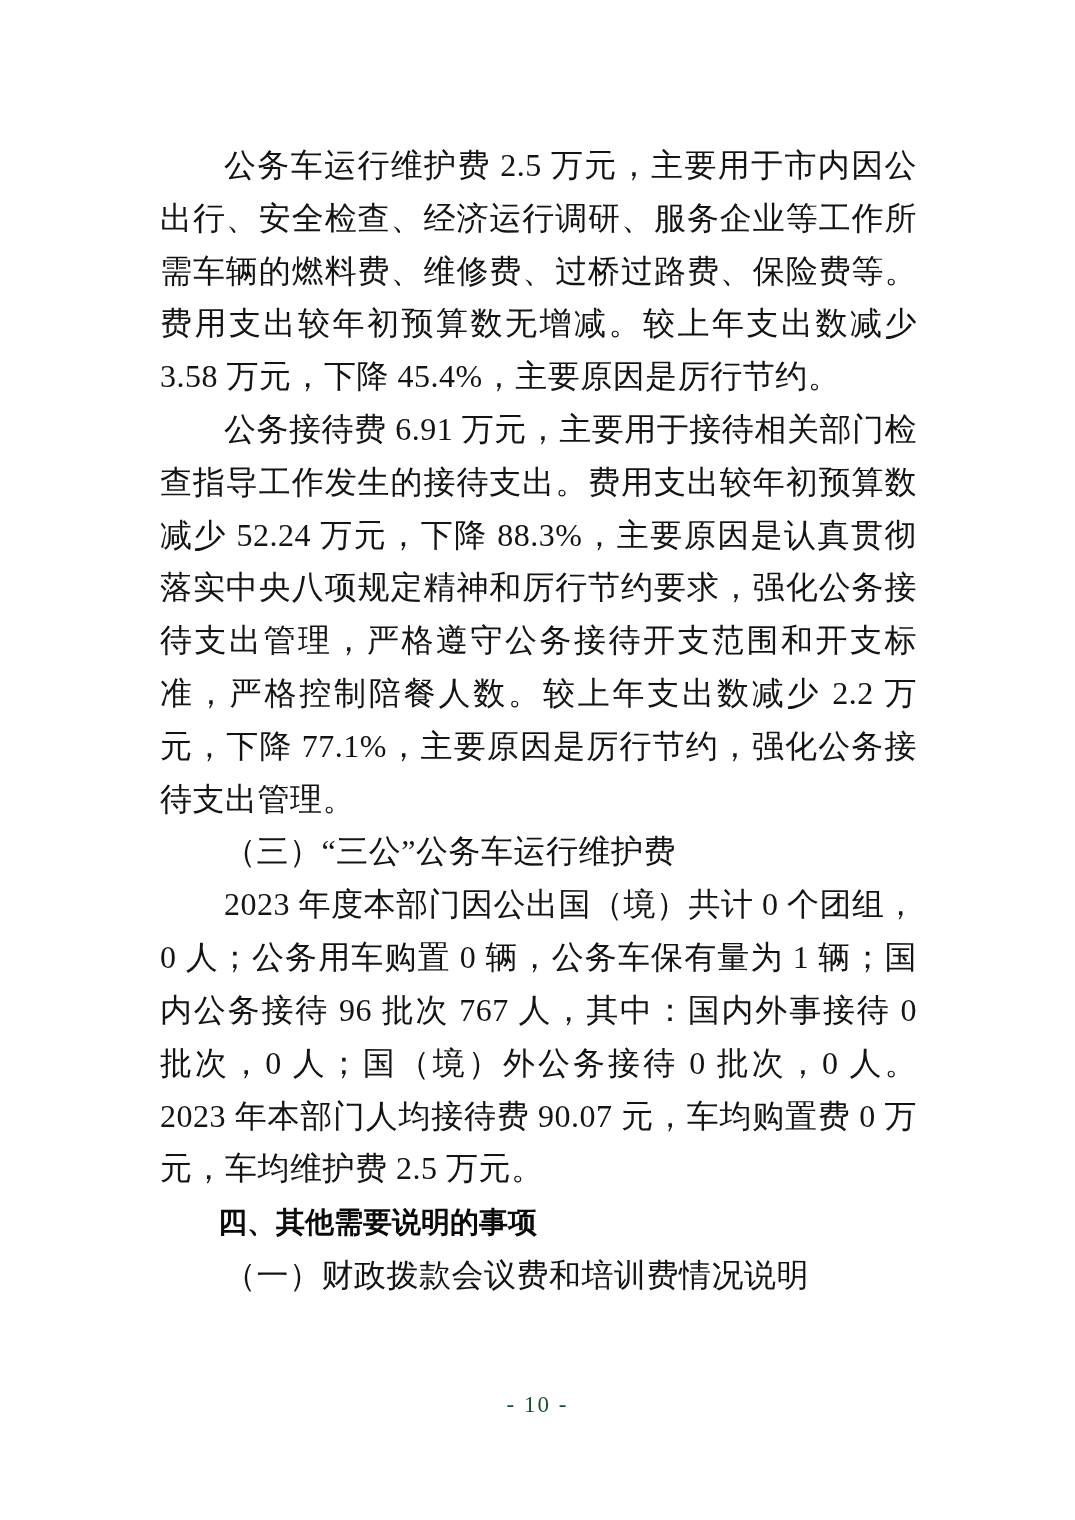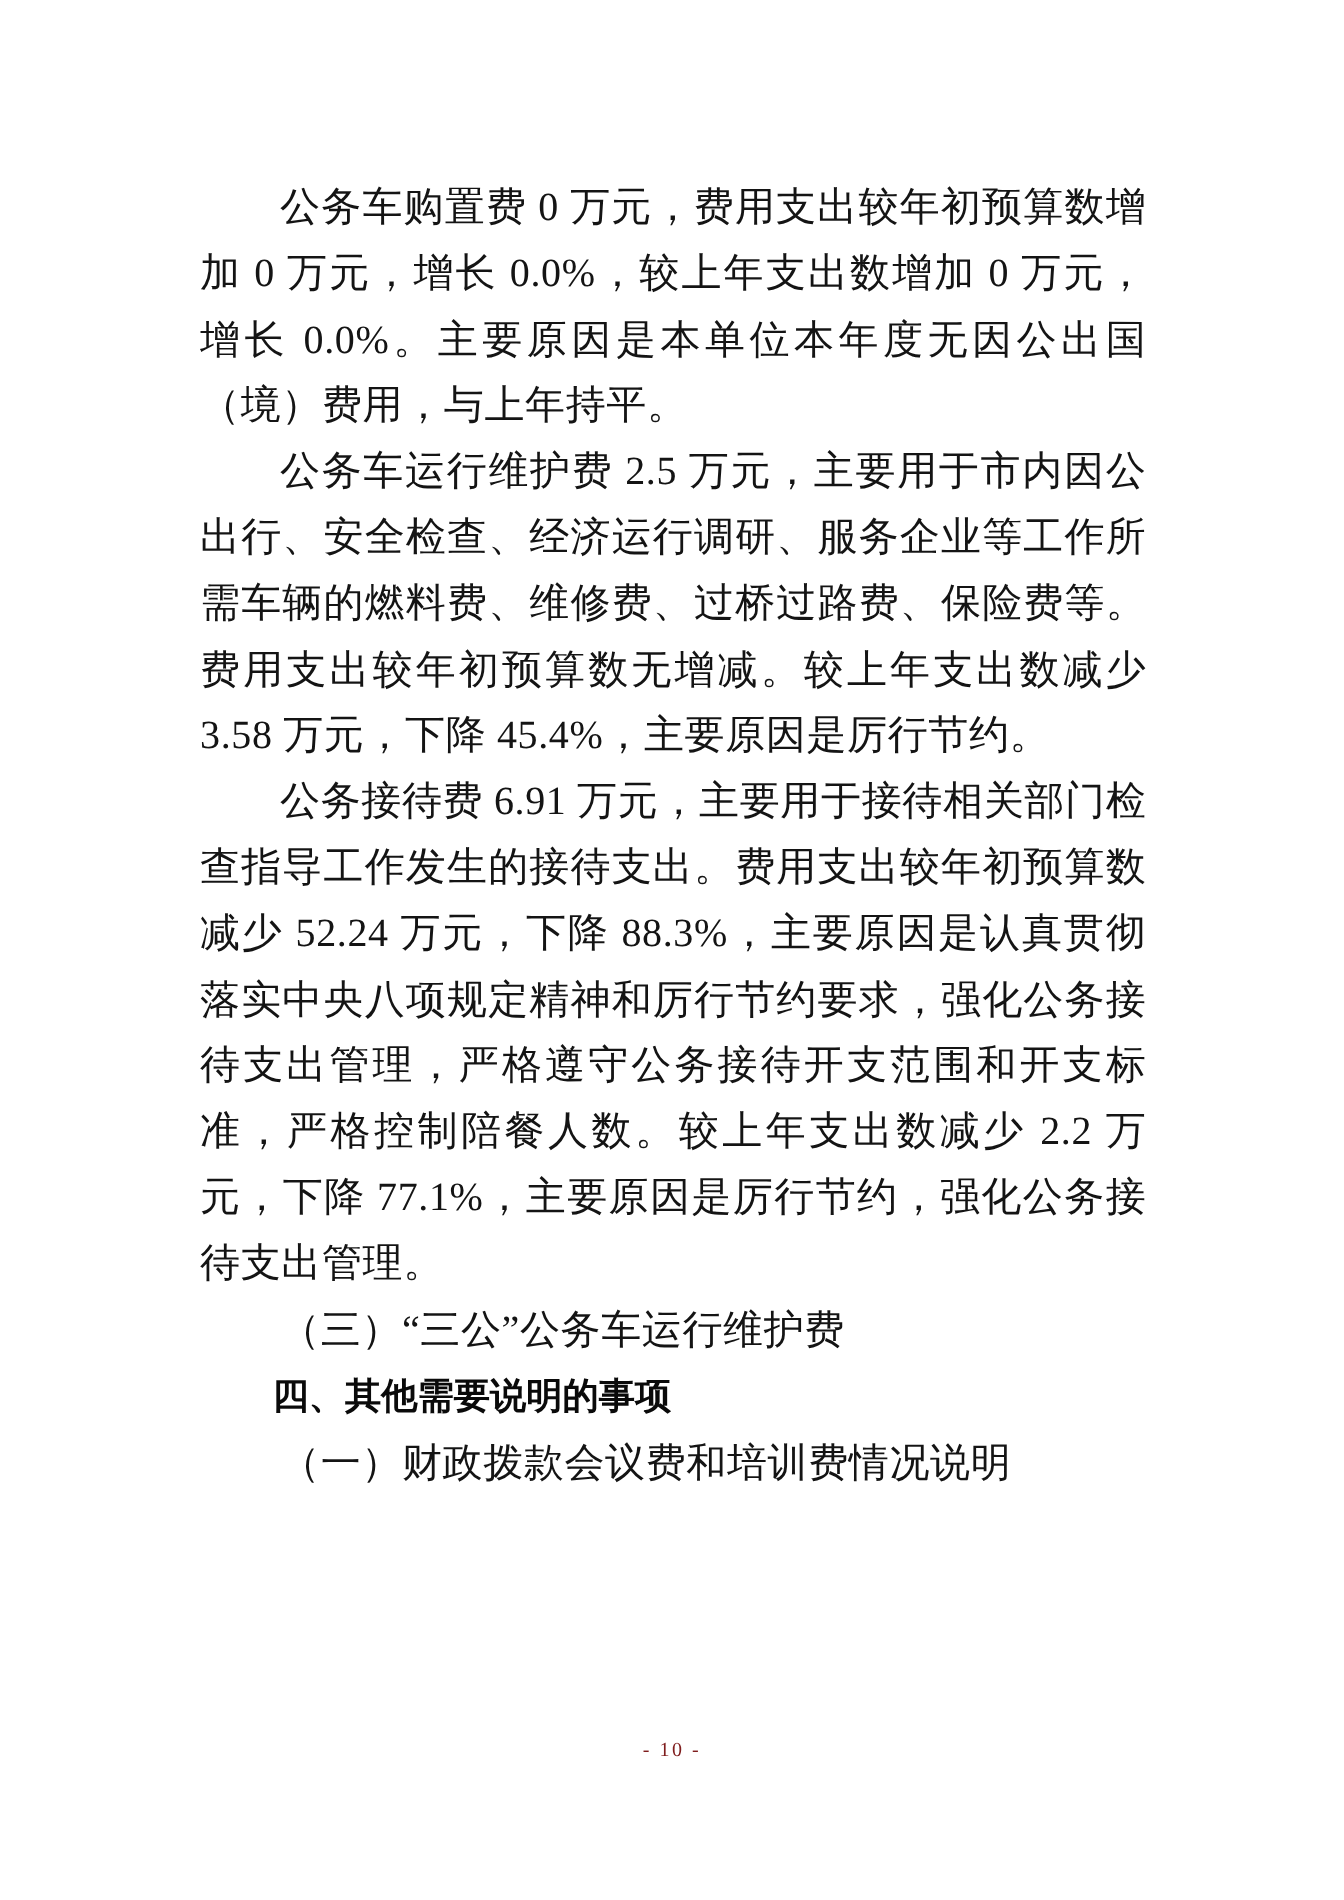--- a/index.html
+++ b/index.html
@@ -45,32 +45,32 @@
     text-indent: 2em;
     color: #141414;
     letter-spacing: 0.5px;
   }
   .page-number {
     position: absolute;
     left: 0;
     right: 0;
     top: 1392px;
     text-align: center;
-    font-size: 16px;
-    color: #7f1d1d;
+    font-size: 23px;
+    color: #14532d;
     font-family: "Liberation Serif", "DejaVu Serif", serif;
     letter-spacing: 2px;
   }
 </style>
 </head>
 <body>
 
 <div class="page">
   <div class="content">
-    <p class="para">公务车购置费 0 万元，费用支出较年初预算数增加 0 万元，增长 0.0%，较上年支出数增加 0 万元，增长 0.0%。主要原因是本单位本年度无因公出国（境）费用，与上年持平。</p>
     <p class="para">公务车运行维护费 2.5 万元，主要用于市内因公出行、安全检查、经济运行调研、服务企业等工作所需车辆的燃料费、维修费、过桥过路费、保险费等。费用支出较年初预算数无增减。较上年支出数减少 3.58 万元，下降 45.4%，主要原因是厉行节约。</p>
     <p class="para">公务接待费 6.91 万元，主要用于接待相关部门检查指导工作发生的接待支出。费用支出较年初预算数减少 52.24 万元，下降 88.3%，主要原因是认真贯彻落实中央八项规定精神和厉行节约要求，强化公务接待支出管理，严格遵守公务接待开支范围和开支标准，严格控制陪餐人数。较上年支出数减少 2.2 万元，下降 77.1%，主要原因是厉行节约，强化公务接待支出管理。</p>
     <p class="subheading">（三）“三公”公务车运行维护费</p>
+    <p class="para">2023 年度本部门因公出国（境）共计 0 个团组，0 人；公务用车购置 0 辆，公务车保有量为 1 辆；国内公务接待 96 批次 767 人，其中：国内外事接待 0 批次，0 人；国（境）外公务接待 0 批次，0 人。2023 年本部门人均接待费 90.07 元，车均购置费 0 万元，车均维护费 2.5 万元。</p>
     <p class="heading-bold">四、其他需要说明的事项</p>
     <p class="subheading">（一）财政拨款会议费和培训费情况说明</p>
   </div>
   <div class="page-number">- 10 -</div>
 </div>
 
 </body></html>

